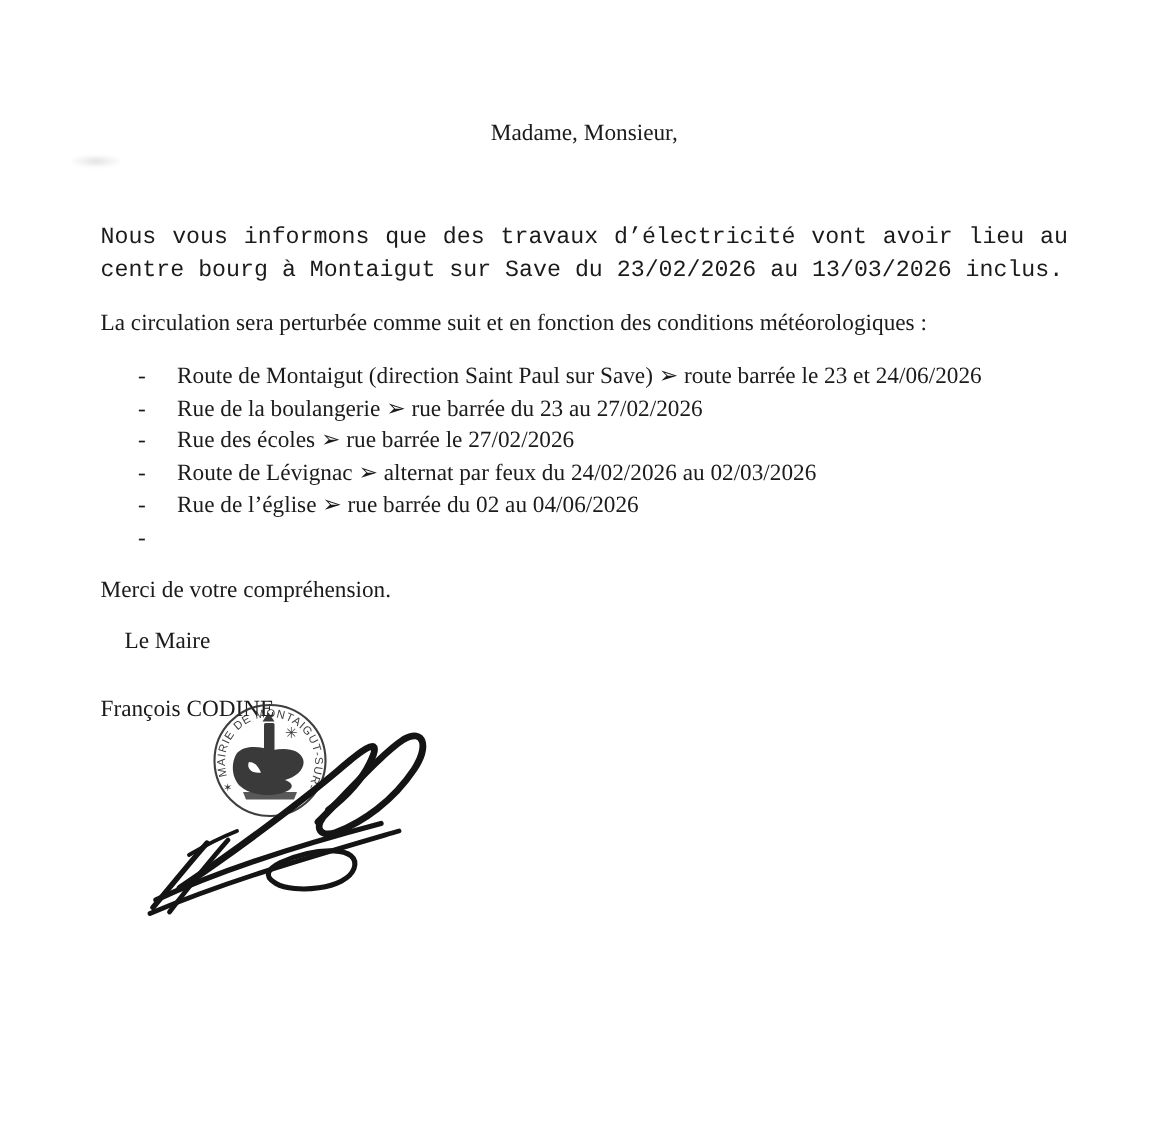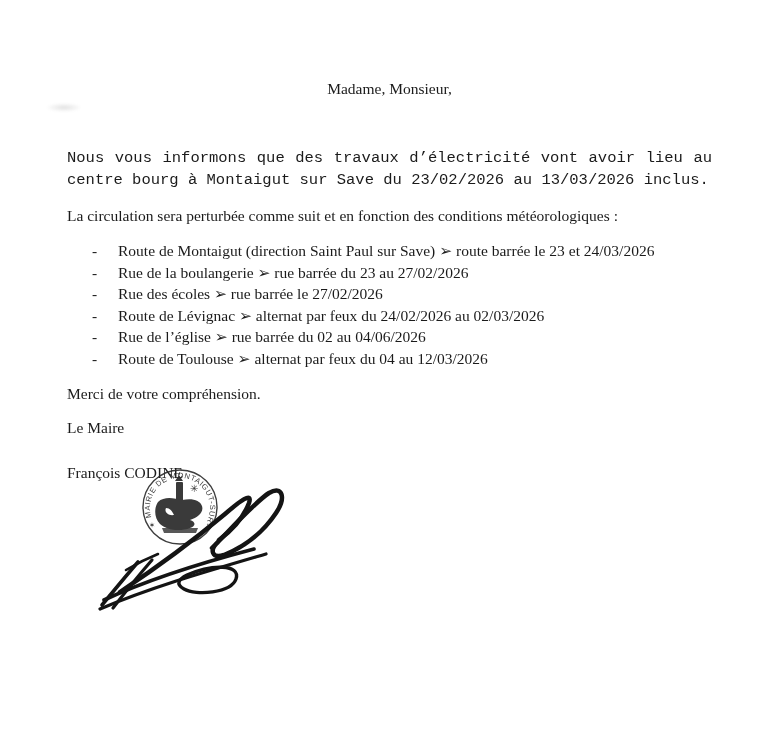--- a/index.html
+++ b/index.html
@@ -31,21 +31,21 @@
   }
   .road-list li {
     position:relative;
     padding-left:51px;
     line-height:21.6px;
   }
   .road-list .dash {
     position:absolute; left:25px; top:0;
   }
   .closing { top:383px; }
-  .signer-title { top:417px; }
+  .signer-title { top:417px;margin-left:16px; }
   .signer-name { top:462px; }
   .stamp-sign { top:452px; left:92px; width:215px; height:170px; }
   .stamp-arc-text {
     font-family:"Liberation Sans", sans-serif;
     font-size:7.6px;
     letter-spacing:0.6px;
     fill:#2e2e2e;
   }
 </style>
 </head>
@@ -57,41 +57,40 @@
 
   <p class="abs para salutation">Madame, Monsieur,</p>
 
   <p class="abs para p1">Nous vous informons que des travaux d’électricité vont avoir lieu au centre bourg à Montaigut sur Save du 23/02/2026 au 13/03/2026 inclus.</p>
 
   <p class="abs para p2">La circulation sera perturbée comme suit et en fonction des conditions météorologiques :</p>
 
   <ul class="abs road-list">
     <li>
       <span class="dash">-</span>
-      <span>Route de Montaigut (direction Saint Paul sur Save) ➢ route barrée le 23 et 24/03/2026</span>
+      <span>Route de Montaigut (direction Saint Paul sur Save) ➢ route barrée le 23 et 24/06/2026</span>
     </li>
     <li>
       <span class="dash">-</span>
       <span>Rue de la boulangerie ➢ rue barrée du 23 au 27/02/2026</span>
     </li>
     <li>
       <span class="dash">-</span>
       <span>Rue des écoles ➢ rue barrée le 27/02/2026</span>
     </li>
     <li>
       <span class="dash">-</span>
       <span>Route de Lévignac ➢ alternat par feux du 24/02/2026 au 02/03/2026</span>
     </li>
     <li>
       <span class="dash">-</span>
       <span>Rue de l’église ➢ rue barrée du 02 au 04/06/2026</span>
     </li>
     <li>
       <span class="dash">-</span>
-      <span>Route de Toulouse ➢ alternat par feux du 04 au 12/03/2026</span>
     </li>
   </ul>
 
   <p class="abs para closing">Merci de votre compréhension.</p>
 
   <p class="abs para signer-title">Le Maire</p>
 
   <p class="abs para signer-name">François CODINE</p>
 
   <svg class="abs stamp-sign" viewBox="0 0 215 170" xmlns="http://www.w3.org/2000/svg">

